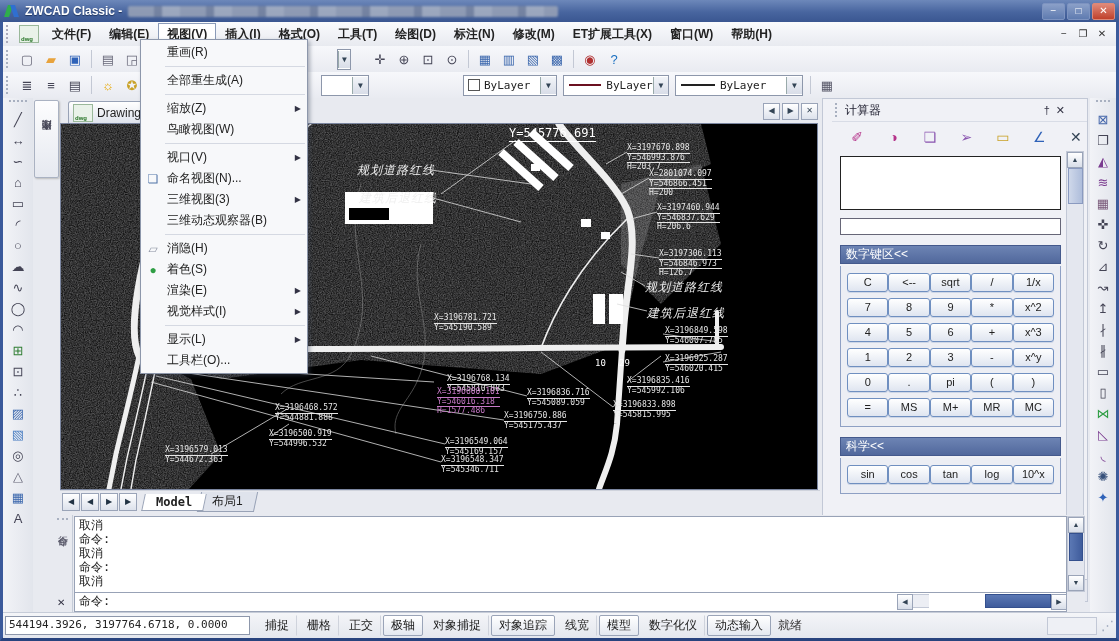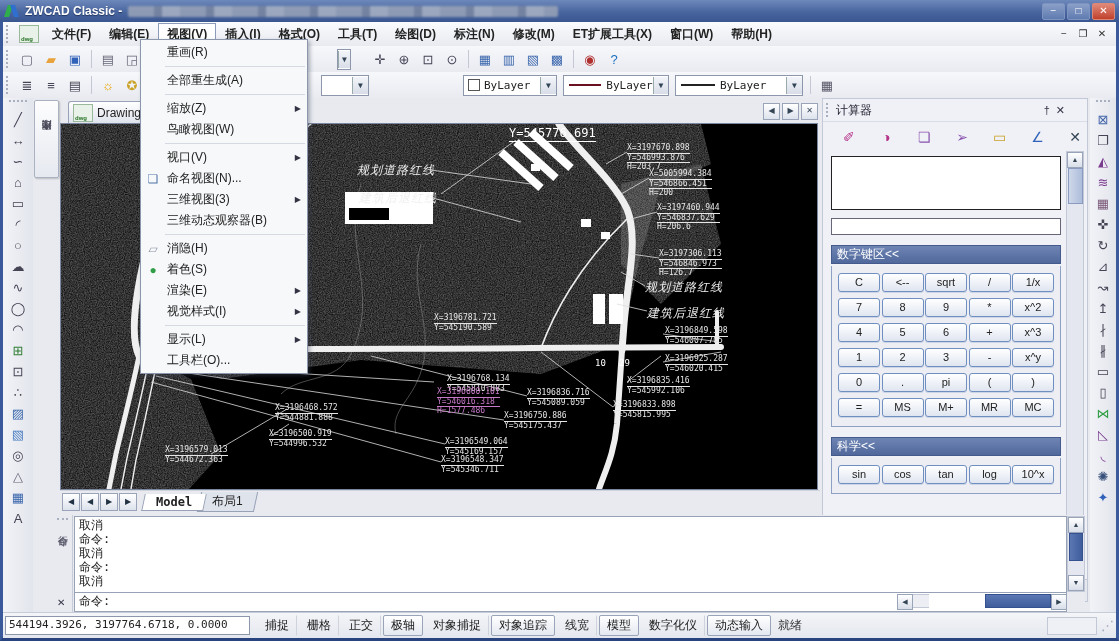--- a/index.html
+++ b/index.html
@@ -74,21 +74,21 @@
   .callout{position:absolute;color:#efefef;font-size:12px;letter-spacing:1px;white-space:nowrap;font-family:"Liberation Sans",sans-serif;font-style:italic;}
   .toplabel{position:absolute;left:448px;top:2px;color:#fff;font-size:12px;font-family:"DejaVu Sans Mono",monospace;border-bottom:1px solid #fff;padding-bottom:1px;}
   .roadnum{position:absolute;color:#fff;font-size:9px;font-family:"DejaVu Sans Mono",monospace;}
   .modeltabs{height:22px;display:flex;align-items:center;background:#e8eaf0;border-top:1px solid #cfd3dc;}
   .mnav{display:flex;gap:1px;margin:0 6px 0 2px;}
   .mnav span{width:16px;height:16px;border:1px solid #9aa4b8;background:linear-gradient(#fff,#dde2ec);font-size:8px;line-height:15px;text-align:center;color:#234;}
   .mtab{padding:1px 12px;border:1px solid #98a2b6;border-top:none;background:#dfe3ec;transform:skewX(-12deg);margin-right:-6px;font-size:12px;}
   .mtab>span{display:inline-block;transform:skewX(12deg);}
   .mtab.active{background:#fff;font-weight:bold;font-family:"DejaVu Sans Mono",monospace;z-index:2;position:relative;}
   
-  .rpanel{position:absolute;left:819px;top:0;width:266px;height:504px;background:#f0f1f6;border:1px solid #c2c8d6;box-sizing:border-box;}
+  .rpanel{position:absolute;left:819px;top:0;width:266px;height:504px;background:#f0f1f6;border:1px solid #c2c8d6;box-sizing:border-box;padding-left:9px;}
   .rphead{height:22px;display:flex;align-items:center;border-bottom:1px solid #d8dce6;}
   .rpgrip{width:4px;height:14px;margin:0 4px 0 3px;border-left:2px dotted #a8b0c0;}
   .rptitle{font-size:12px;color:#223;}
   .rpbtns{margin-left:auto;display:flex;gap:6px;margin-right:22px;font-size:11px;color:#334;}
   .rtool{height:30px;display:flex;align-items:center;gap:14px;padding-left:14px;}
   .rtool .icon16{font-size:14px;}
   .calcbox{margin:4px 26px 0 8px;height:52px;background:#fff;border:1px solid #222;}
   .calcinput{margin:8px 26px 0 8px;height:15px;background:#fff;border:1px solid #667;}
   .calchdr{margin:10px 26px 0 8px;height:17px;background:linear-gradient(#6d84b4,#51689c);color:#fff;
      padding-left:5px;font-size:12px;line-height:17px;border:1px solid #44598c;}
@@ -370,21 +370,21 @@
           </g>
         </svg>
         <div class="toplabel">Y=545776.691</div>
         <div id="annoLayer" style="position:absolute;left:0;top:0;width:756px;height:365px;">
             <div class="anno" style="left: 566px; top: 20px;">
               <div>X=3197670.898</div>
               <div>Y=546993.876</div>
               <div>H=203.7</div>
             </div>
             <div class="anno" style="left: 588px; top: 46px;">
-              <div>X=5005994.384</div>
+              <div>X=2801074.097</div>
               <div>Y=546866.451</div>
               <div>H=200</div>
             </div>
             <div class="anno" style="left: 596px; top: 80px;">
               <div>X=3197460.944</div>
               <div>Y=546837.629</div>
               <div>H=206.6</div>
             </div>
             <div class="anno" style="left: 598px; top: 126px;">
               <div>X=3197306.113</div>

